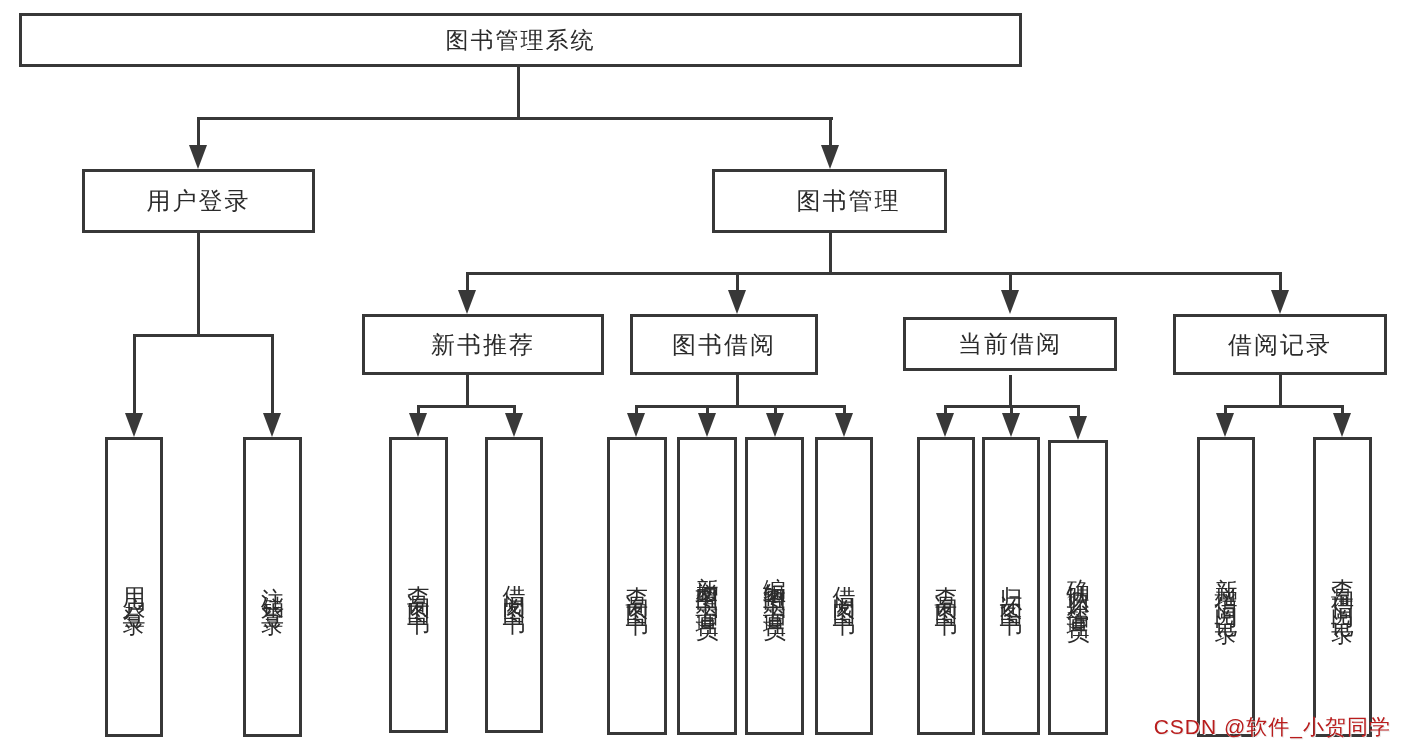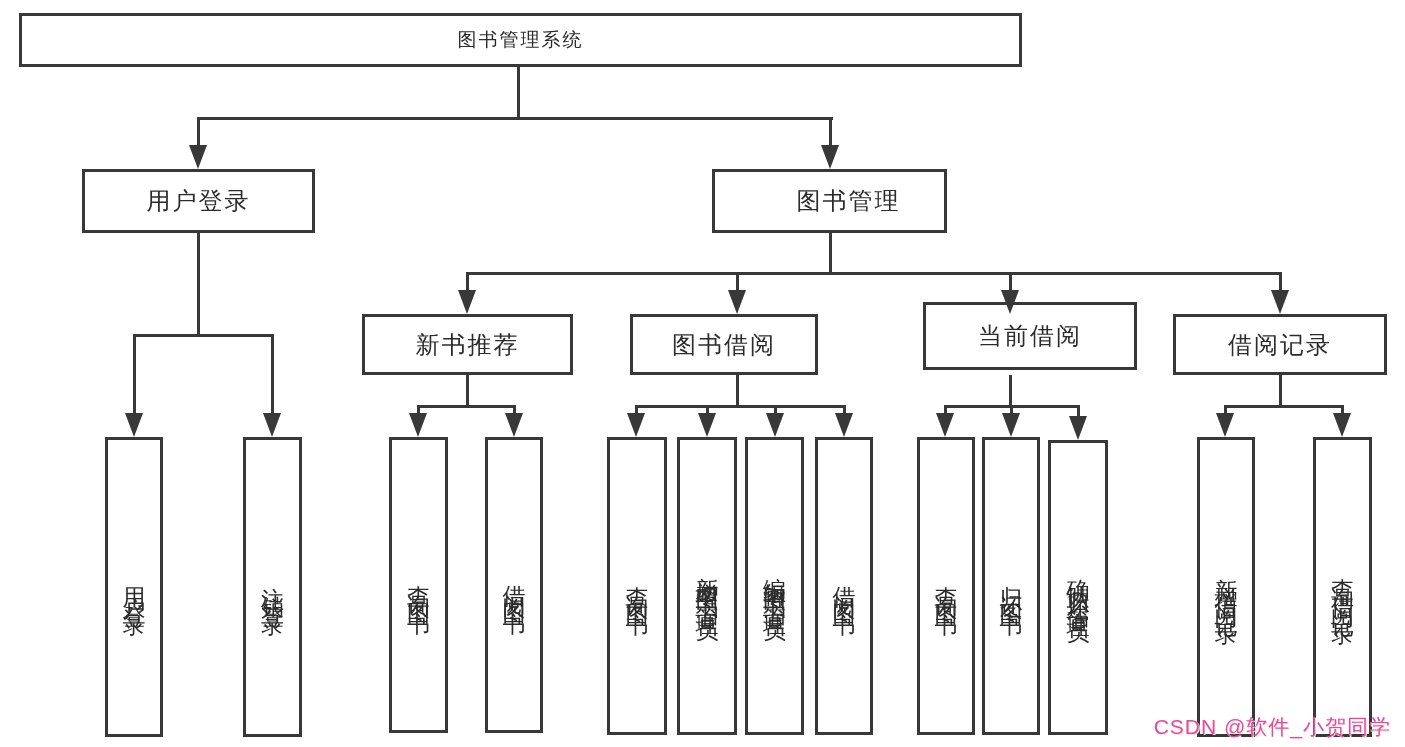--- a/index.html
+++ b/index.html
@@ -23,21 +23,21 @@
     display: flex;
     align-items: center;
     justify-content: center;
     color: #2b2b2b;
   }
   .hlabel {
     font-size: 24px;
     letter-spacing: 2px;
     white-space: nowrap;
   }
-  .root-box .hlabel { font-size: 19px; }
+  .root-box .hlabel { font-size: 23px; }
   .vnode {
     position: absolute;
     border: 3px solid #383838;
     background: #ffffff;
     box-sizing: border-box;
     display: flex;
     align-items: center;
     justify-content: center;
     color: #2b2b2b;
   }
@@ -60,21 +60,21 @@
     height: 0;
     border-left: 9px solid transparent;
     border-right: 9px solid transparent;
     border-top: 24px solid #383838;
   }
   .watermark {
     position: absolute;
     right: 14px;
     bottom: 6px;
     font-size: 21px;
-    color: #ec4899;
+    color: #b91c1c;
     letter-spacing: 1px;
     text-shadow: 1px 1px 0 #e8e8e8;
     white-space: nowrap;
   }
 </style>
 </head>
 <body>
 
 <div id="stage">
 
@@ -82,27 +82,27 @@
     <span class="hlabel">图书管理系统</span>
   </div>
 
   <div class="node" style="left:82px; top:169px; width:233px; height:64px;">
     <span class="hlabel">用户登录</span>
   </div>
   <div class="node" style="left:712px; top:169px; width:235px; height:64px;padding-left:38px;">
     <span class="hlabel">图书管理</span>
   </div>
 
-  <div class="node" style="left:362px; top:314px; width:211px; height:61px;">
+  <div class="node" style="left:362px; top:314px; width:242px; height:61px;">
     <span class="hlabel">新书推荐</span>
   </div>
   <div class="node" style="left:630px; top:314px; width:188px; height:61px;">
     <span class="hlabel">图书借阅</span>
   </div>
-  <div class="node" style="left:903px; top:302px; width:214px; height:68px;margin-left:20px;">
+  <div class="node" style="left:903px; top:317px; width:214px; height:54px;">
     <span class="hlabel">当前借阅</span>
   </div>
   <div class="node" style="left:1173px; top:314px; width:214px; height:61px;">
     <span class="hlabel">借阅记录</span>
   </div>
 
   <div class="vnode" style="left:105px; top:437px; width:58px; height:300px;">
     <span class="vlabel">用户登录</span>
   </div>
   <div class="vnode" style="left:243px; top:437px; width:59px; height:300px;">

